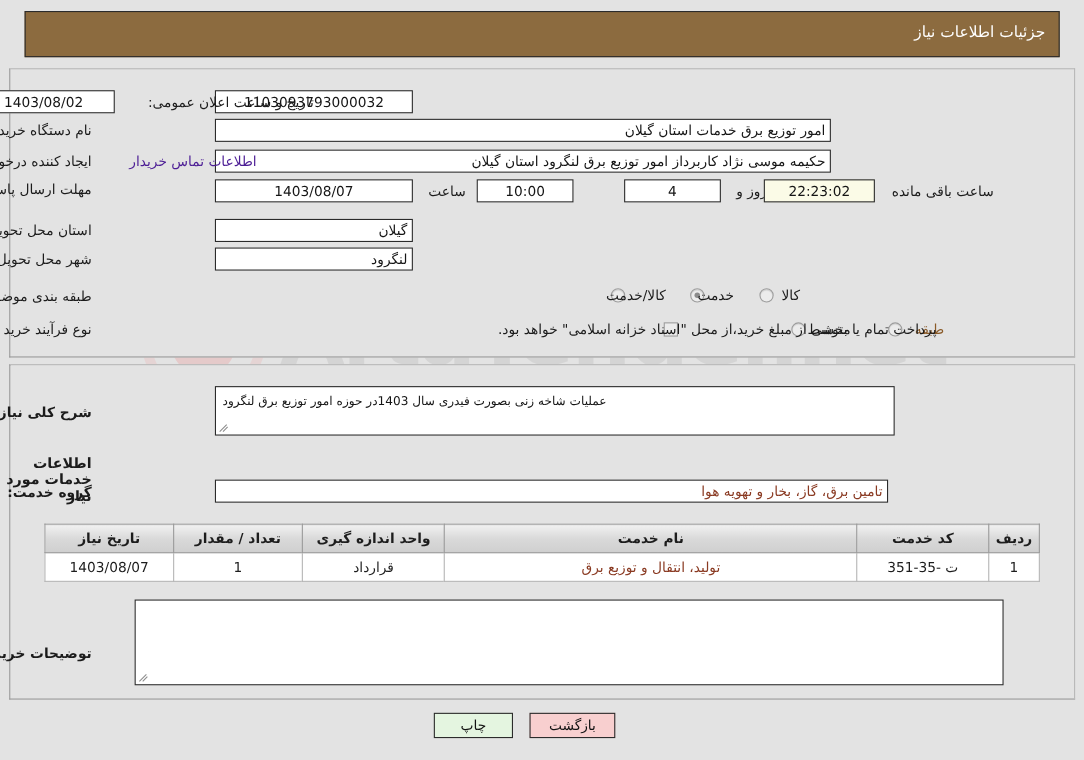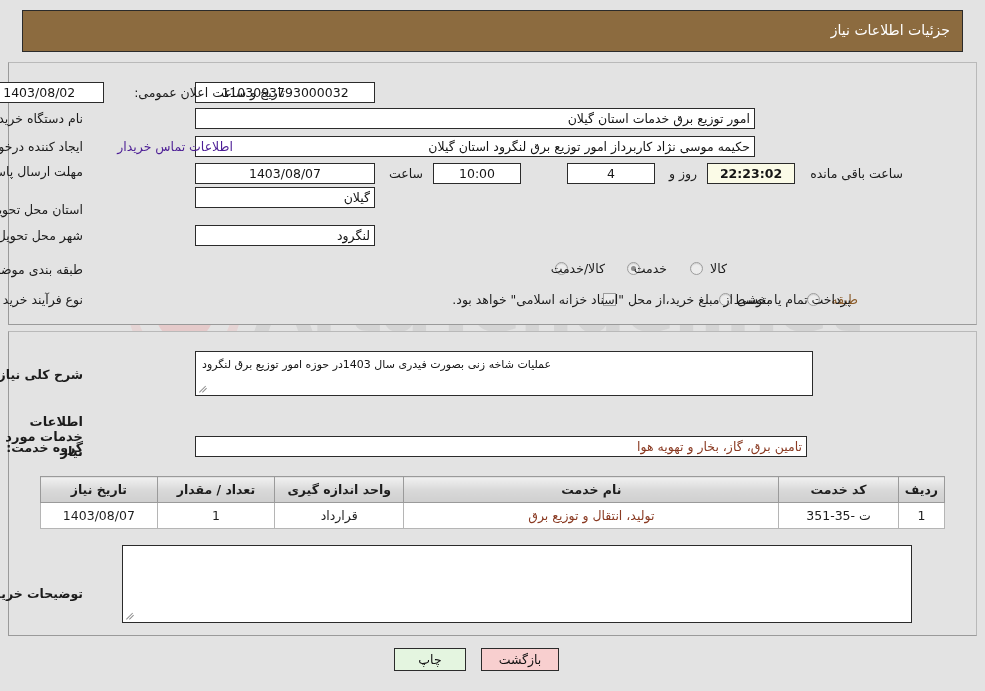--- a/index.html
+++ b/index.html
@@ -255,25 +255,25 @@
 <div class="link" style="right:752px; top:139px;">اطلاعات تماس خریدار</div>
 
 <div class="lbl" style="right:902px; top:164px; line-height:15px; text-align:right;">
   <span>مهلت ارسال پاسخ: تا تاریخ:</span>
 </div>
 <div class="fld" style="right:610px; top:163px; width:180px;">1403/08/07</div>
 <div class="lbl" style="right:562px; top:166px;">ساعت</div>
 <div class="fld" style="right:464px; top:163px; width:88px;">10:00</div>
 <div class="fld" style="right:330px; top:163px; width:88px;">4</div>
 <div class="lbl" style="right:288px; top:166px;">روز و</div>
-<div class="fld cream" style="right:190px; top:163px; width:88px;font-weight:bold;">22:23:02</div>
+<div class="fld cream" style="right:190px; top:163px; width:101px;">22:23:02</div>
 <div class="lbl" style="right:82px; top:166px;">ساعت باقی مانده</div>
 
 <div class="lbl" style="right:902px; top:202px;">استان محل تحویل:</div>
-<div class="fld rtlval" style="right:610px; top:187px; width:180px;">گیلان</div>
+<div class="fld rtlval" style="right:610px; top:199px; width:180px;">گیلان</div>
 
 <div class="lbl" style="right:902px; top:228px;">شهر محل تحویل:</div>
 <div class="fld rtlval" style="right:610px; top:225px; width:180px;">لنگرود</div>
 
 <div class="lbl" style="right:902px; top:262px;">طبقه بندی موضوعی:</div>
 <div class="radio" style="right:282px; top:262px;"></div>
 <div class="opt" style="right:258px; top:261px;">کالا</div>
 <div class="radio on" style="right:345px; top:262px;"></div>
 <div class="opt" style="right:318px; top:261px;">خدمت</div>
 <div class="radio" style="right:417px; top:262px;"></div>

